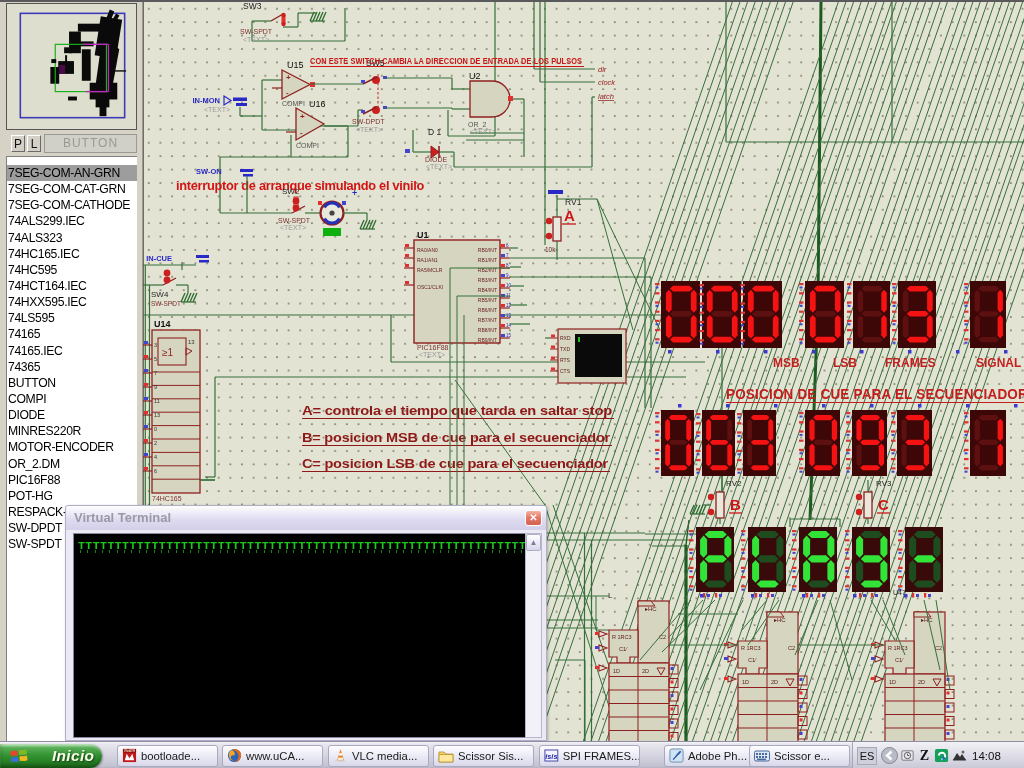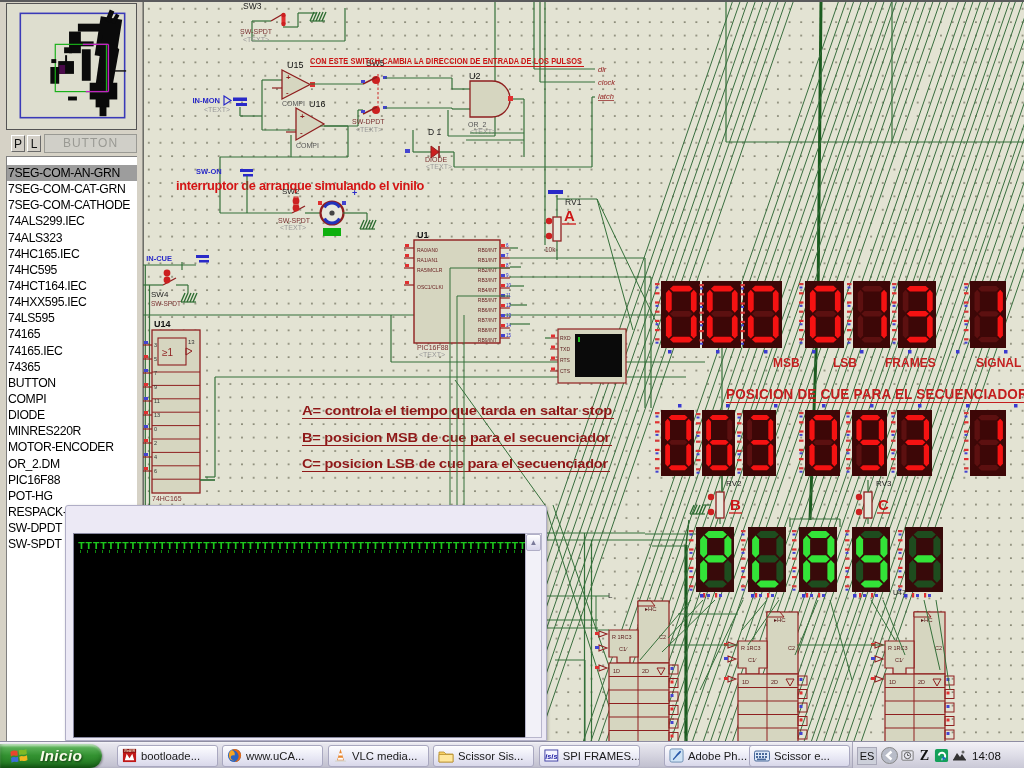--- a/index.html
+++ b/index.html
@@ -17,21 +17,21 @@
 #vtbar b { position:absolute; left:8px; top:4px; font-size:13px; color:#9a99a8; letter-spacing:0; }
 #vtx { position:absolute; right:4px; top:4px; width:17px; height:16px; background:linear-gradient(#f4b4a4,#e4796a 45%,#d2604c); border:1px solid #fdfdfd; border-radius:3px; color:#fff; font-size:10px; font-weight:bold; text-align:center; line-height:14px; }
 #vtblack { position:absolute; left:7px; top:27px; width:452px; height:205px; background:#000; border:1px solid #8888a0; border-right:none; }
 #vtscroll { position:absolute; left:459px; top:27px; width:17px; height:205px; background:#f2f1f8; border:1px solid #b8b6cc; }
 #vtup { position:absolute; left:0px; top:0px; width:15px; height:17px; background:linear-gradient(#fff,#d8d6ec); border:1px solid #b0aec6; border-radius:2px; color:#7a7a9a; font-size:8px; text-align:center; line-height:16px; }
 #trow { position:absolute; left:0; top:5px; width:100%; height:16px; }
 #trow span { position:absolute; top:0; color:#1dc61d; font-size:11.5px; font-weight:bold; font-family:"Liberation Mono",monospace; }
 #trow i { position:absolute; top:11px; width:1px; height:3px; background:#0f8a0f; }
 #taskbar { position:absolute; left:0; top:741px; width:1024px; height:27px; background:linear-gradient(#f6f5f9 0%,#e7e6ee 8%,#d8d7e2 45%,#c3c2d1 92%,#b4b3c3 100%); border-top:1px solid #8e8da2; }
 #startbtn { position:absolute; left:0; top:2px; padding-left:8px; width:102px; height:24px; background:linear-gradient(#9ed89a 0%,#58ae56 16%,#339231 48%,#267e25 82%,#1b641b 100%); border-radius:0 12px 12px 0; box-shadow:inset 0 -3px 5px rgba(0,40,0,.35), inset 0 2px 2px rgba(255,255,255,.35), 1px 1px 2px rgba(0,0,0,.3); display:flex; align-items:center; }
-#startbtn span { color:#f8fce8; font-size:15.5px; font-weight:bold; font-style:italic; text-shadow:1px 1px 2px rgba(0,0,0,.55); margin-left:10px; letter-spacing:0.3px; }
+#startbtn span { color:#f8fce8; font-size:15.5px; font-weight:bold; font-style:italic; text-shadow:1px 1px 2px rgba(0,0,0,.55); margin-left:22px; letter-spacing:0.3px; }
 .tbtn { position:absolute; top:3px; width:101px; height:21.5px; background:linear-gradient(#fdfdff,#e9e9f5 55%,#d9d8ea); border:1px solid #a9a8c0; border-radius:3px; display:flex; align-items:center; padding-left:4px; box-shadow:0 1px 1px rgba(255,255,255,.8) inset; }
 .tbtn span { font-size:11.3px; color:#1a1a1a; margin-left:4px; white-space:nowrap; overflow:hidden; }
 #tray { position:absolute; right:0; top:0; width:172px; height:27px; border-left:1px solid #a8a7ba; background:linear-gradient(#f2f1f6 0%,#e0dfe9 45%,#c8c7d5 100%); display:flex; align-items:center; }
 #es { width:20px; height:18px; background:#cdd0da; border:1px solid #a8a8b8; font-size:11px; text-align:center; line-height:17px; color:#111; margin:0 3px 0 4px; }
 #clock { font-size:11.5px; color:#111; margin-left:3px; }
 </style></head>
 <body>
 <div id="top"></div>
 <svg id="schem" viewBox="143 2 881 739" preserveAspectRatio="none">
 <defs>
@@ -1045,20 +1045,24 @@
       <div>MOTOR-ENCODER</div>
       <div>OR_2.DM</div>
       <div>PIC16F88</div>
       <div>POT-HG</div>
       <div>RESPACK-7</div>
       <div>SW-DPDT</div>
       <div>SW-SPDT</div>
     </div>
 </div>
 <div id="vt">
+  <div id="vtbar">
+      <b>Virtual Terminal</b>
+      <div id="vtx">✕</div>
+    </div>
   <div id="vtblack">
       <div id="trow">
         <span style="left:4.0px">T</span>
         <i style="left:6.0px"></i>
         <span style="left:11.3px">T</span>
         <i style="left:13.3px"></i>
         <span style="left:18.7px">T</span>
         <i style="left:20.7px"></i>
         <span style="left:26.0px">T</span>
         <i style="left:28.0px"></i>

